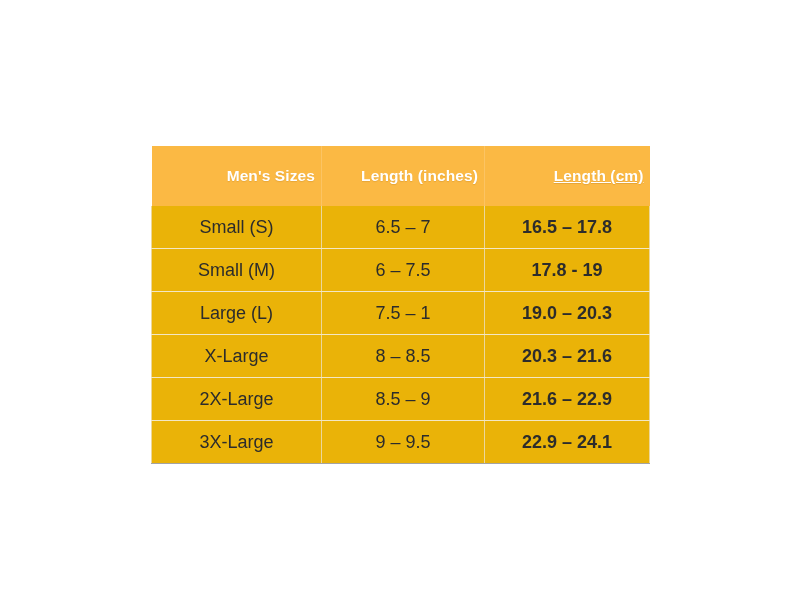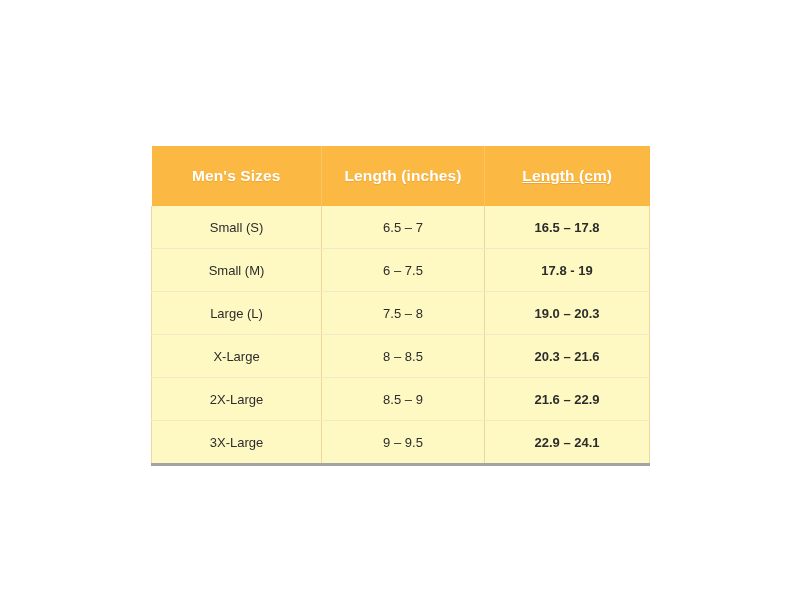--- a/index.html
+++ b/index.html
@@ -38,55 +38,55 @@
 
   
   .size-chart thead th {
     background: #fbb944;
     color: #ffffff;
     font-size: 15.5px;
     font-weight: bold;
     letter-spacing: 0.1px;
     height: 60px;
     padding: 0 6px;
-    text-align: center;
+    text-align: right;
     vertical-align: middle;
     border: none;
     border-right: 1px solid #fcc463;
     text-shadow: 0 1px 1px rgba(180,120,20,0.28);
     white-space: nowrap;
   }
   .size-chart thead th:last-child {
     border-right: none;
     text-decoration: underline;
   }
 
   
   .size-chart tbody td {
-    background: #fef9c3;
+    background: #eab308;
     color: #2c2c2c;
-    font-size: 13px;
+    font-size: 18px;
     font-weight: normal;
     height: 42px;
     padding: 0 6px;
     text-align: center;
     vertical-align: middle;
     border-right: 1px solid #ecd79c;
     border-bottom: 1px solid #f3e7c4;
     white-space: nowrap;
   }
   .size-chart tbody td:first-child {
     border-left: 1px solid #ecd79c;
   }
   .size-chart tbody td:last-child {
     border-right: 1px solid #ecd79c;
     font-weight: bold;
   }
   .size-chart tbody tr:last-child td {
-    border-bottom: 3px solid #a3a3a3;
+    border-bottom: 1px solid #a3a3a3;
   }
 </style>
 </head>
 <body>
 
 <div class="page">
 
   <table class="size-chart">
     <colgroup>
       <col class="col-size">
@@ -108,21 +108,21 @@
         <td>6.5 – 7</td>
         <td>16.5 – 17.8</td>
       </tr>
       <tr>
         <td>Small (M)</td>
         <td>6 – 7.5</td>
         <td>17.8 - 19</td>
       </tr>
       <tr>
         <td>Large (L)</td>
-        <td>7.5 – 8</td>
+        <td>7.5 – 1</td>
         <td>19.0 – 20.3</td>
       </tr>
       <tr>
         <td>X-Large</td>
         <td>8 – 8.5</td>
         <td>20.3 – 21.6</td>
       </tr>
       <tr>
         <td>2X-Large</td>
         <td>8.5 – 9</td>

